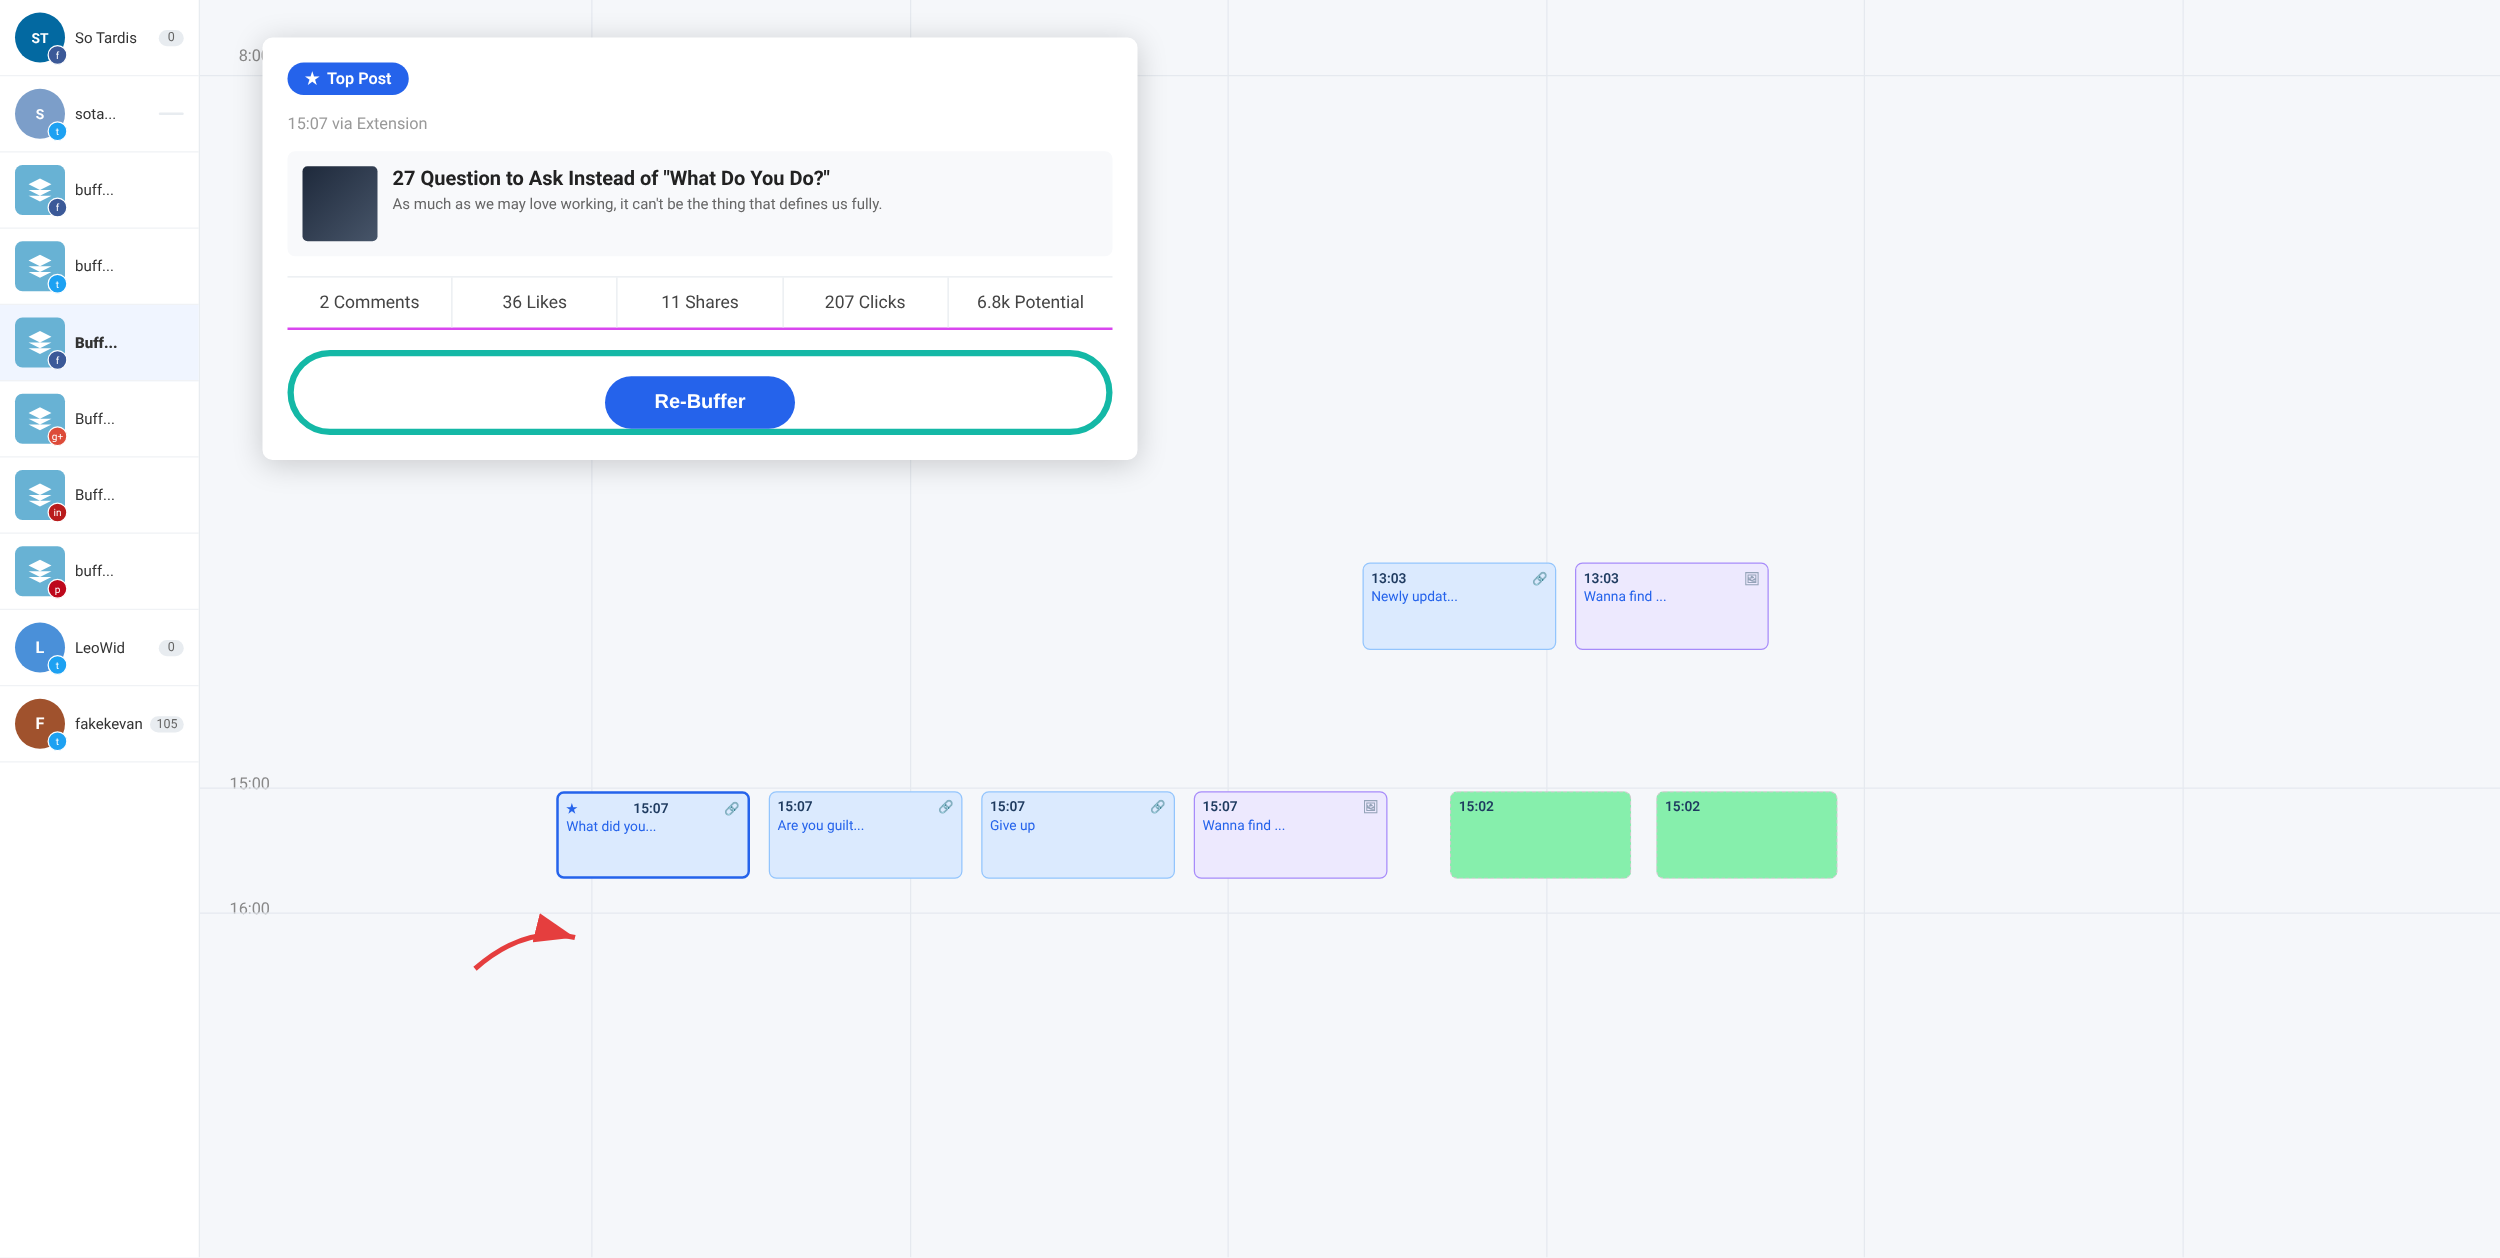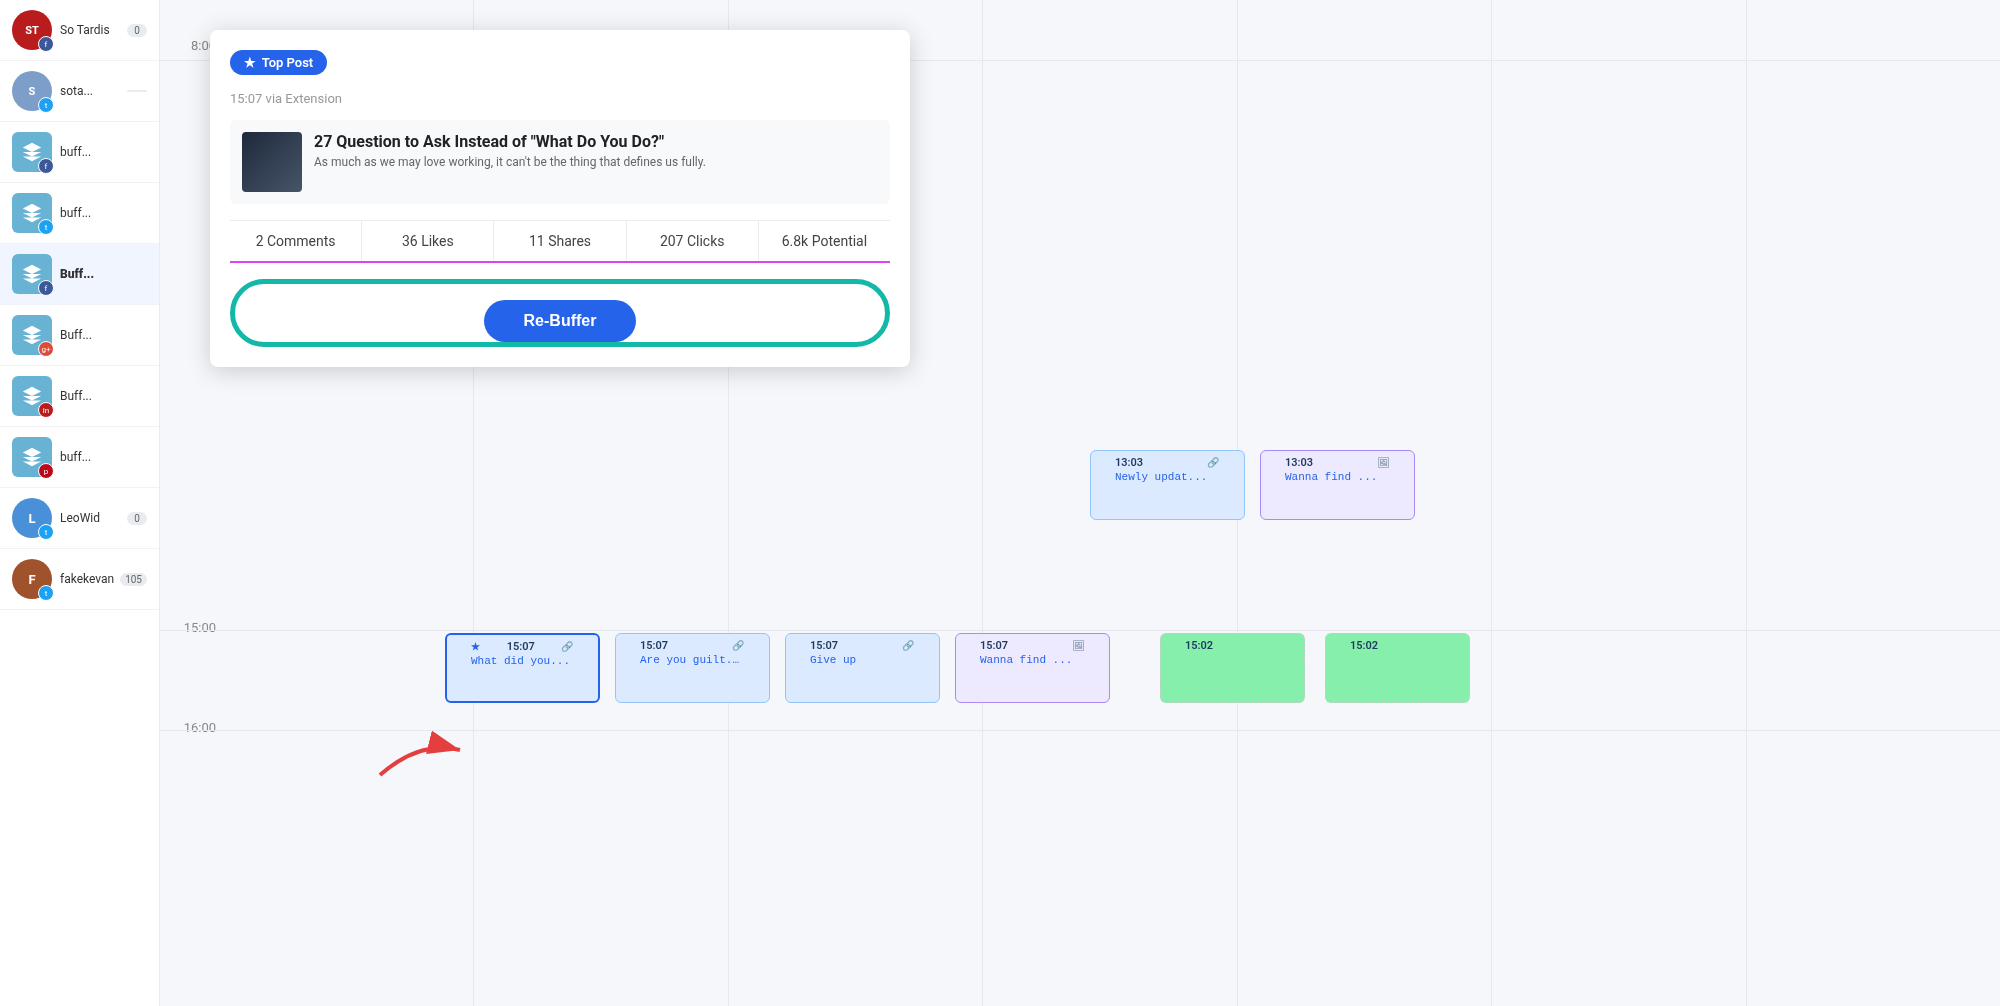--- a/index.html
+++ b/index.html
@@ -112,39 +112,38 @@
       width: 60px;
       text-align: right;
     }
 
     
     .post-card {
       position: absolute;
       background: #dbeafe;
       border: 1px solid #93c5fd;
       border-radius: 6px;
-      padding: 5px 24px;
+      padding: 5px 6px;
       font-size: 11px;
       color: #1e3a5f;
       cursor: pointer;
       overflow: hidden;
     }
     .post-card .card-time {
       font-weight: 600;
       margin-bottom: 2px;
       display: flex;
       align-items: center;
       justify-content: space-between;
     }
     .post-card .card-text {
       color: #2563eb;
       white-space: nowrap;
       overflow: hidden;
       text-overflow: ellipsis;
-      font-family: Liberation Mono, monospace;
     }
     .post-card.highlighted {
       border: 2px solid #2563eb;
     }
     .post-card.dashed {
       background: #86efac;
       border: 1px dashed #ccc;
     }
     .post-card.image-card {
       background: #ede9fe;
@@ -263,21 +262,21 @@
     .link-icon { color: #94a3b8; font-size: 10px; margin-left: 2px; }
     .img-icon { color: #94a3b8; font-size: 10px; margin-left: 2px; }
   </style>
 </head>
 <body>
 
 <div class="sidebar">
 
   <div class="sidebar-item">
     <div class="sidebar-avatar">
-      <div class="avatar-circle" style="background:#b91c1c;">
+      <div class="avatar-circle" style="background:#0369a1;">
         <span style="font-size:11px;">ST</span>
       </div>
       <span class="social-badge badge-fb">f</span>
     </div>
     <span class="sidebar-name">So Tardis</span>
     <span class="sidebar-count">0</span>
   </div>
 
   <div class="sidebar-item">
     <div class="sidebar-avatar">

